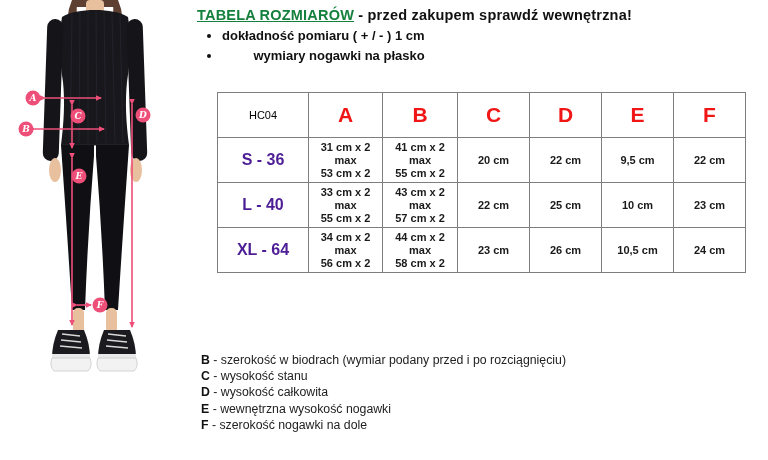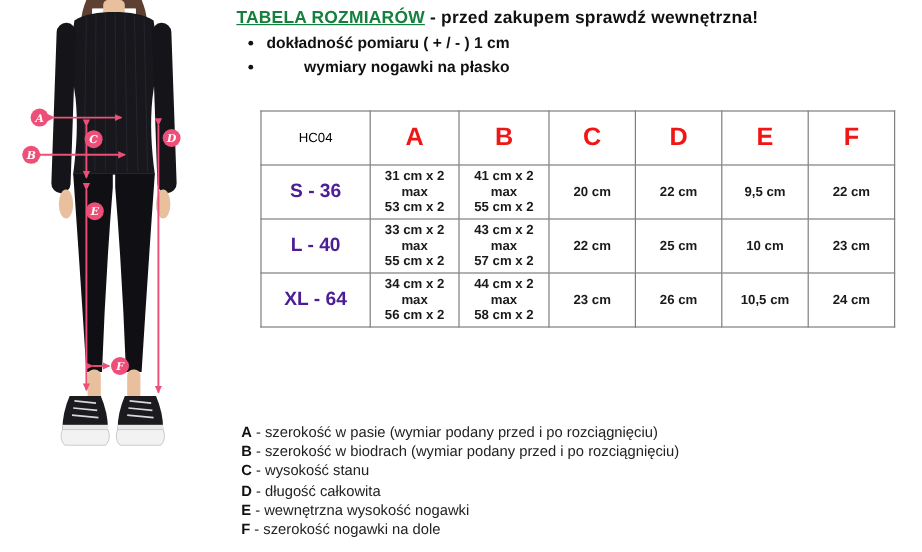--- a/index.html
+++ b/index.html
@@ -209,21 +209,20 @@
 58 cm x 2</td>
         <td class="val">23 cm</td>
         <td class="val">26 cm</td>
         <td class="val">10,5 cm</td>
         <td class="val">24 cm</td>
       </tr>
     </tbody>
   </table>
 
   <div class="legend">
-    <div><b>A</b> <span>- szerokość w pasie (wymiar podany przed i po rozciągnięciu)</span></div>
     <div><b>B</b> <span>- szerokość w biodrach (wymiar podany przed i po rozciągnięciu)</span></div>
     <div><b>C</b> <span>- wysokość stanu</span></div>
-    <div><b>D</b> <span>- długość całkowita</span></div>
+    <div><b>D</b> <span>- wysokość całkowita</span></div>
     <div><b>E</b> <span>- wewnętrzna wysokość nogawki</span></div>
     <div><b>F</b> <span>- szerokość nogawki na dole</span></div>
   </div>
 
 </div>
 
 </body></html>

